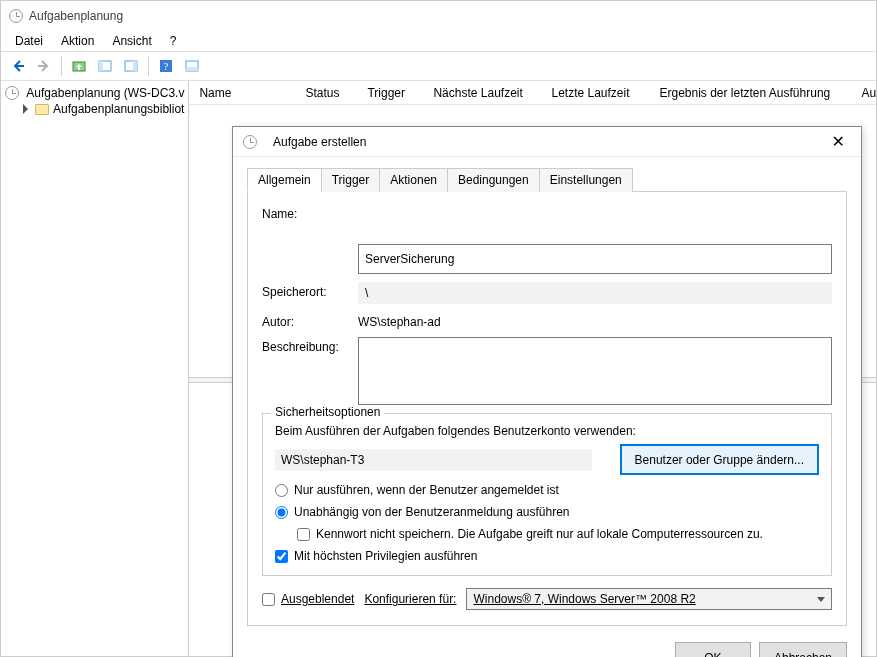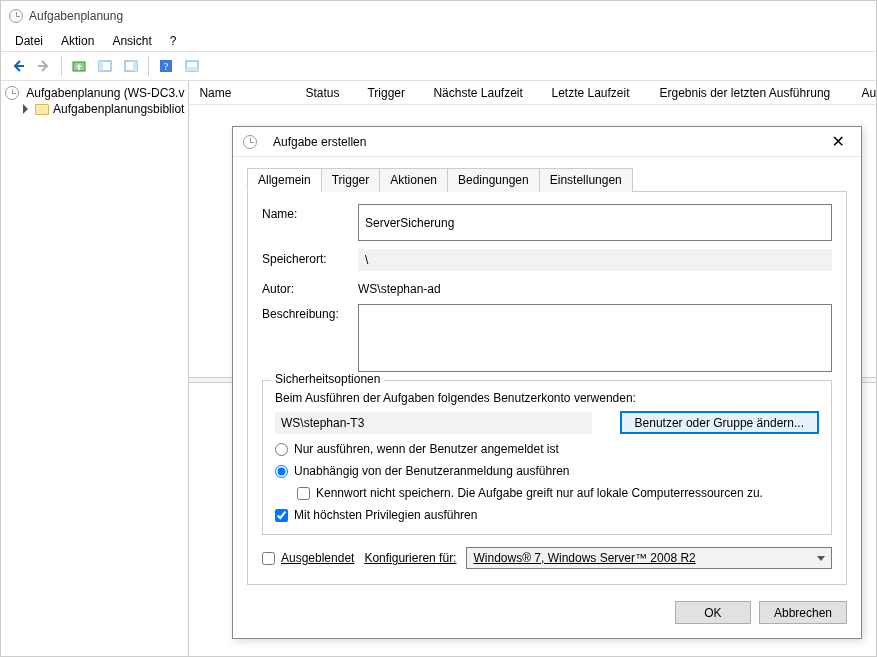--- a/index.html
+++ b/index.html
@@ -141,21 +141,21 @@
   }
   .tab.active { background: #fff; border-bottom: 1px solid #fff; }
   .tab-content {
     border: 1px solid #ccc; border-top: none;
     padding: 12px 14px 15px 14px;
   }
 
   .form-row { display: flex; align-items: flex-start; margin-bottom: 8px; }
   .form-label { width: 96px; padding-top: 3px; }
   .text-input {
-    flex: 1; border: 1px solid #7a7a7a; padding: 3px 6px; font: inherit; height: 37px;
+    flex: 1; border: 1px solid #7a7a7a; padding: 3px 6px; font: inherit; height: 30px; margin-top: 40px;
   }
   .readonly-field {
     flex: 1; background: #f2f2f2; padding: 3px 6px; height: 22px;
     border: 1px solid transparent;
   }
   .static-value { padding-top: 3px; }
   .desc-area {
     flex: 1; border: 1px solid #7a7a7a; height: 68px; resize: none; font: inherit; padding: 3px 6px;
   }
 
@@ -166,21 +166,21 @@
     position: relative;
   }
   .fieldset-legend {
     position: absolute; top: -9px; left: 8px; background: #fff; padding: 0 4px;
   }
   .acct-row { display: flex; align-items: center; gap: 28px; margin-top: 6px; }
   .acct-display {
     flex: 1; background: #f2f2f2; padding: 4px 6px; height: 22px;
   }
   .btn {
-    border: 1px solid #adadad; background: #e1e1e1; padding: 3px 14px; font: inherit; min-width: 76px; height: 23px;
+    border: 1px solid #adadad; background: #e1e1e1; padding: 3px 14px; font: inherit; min-width: 76px; height: 31px;
   }
   .btn.highlight { border: 2px solid #0078d7; padding: 2px 13px; background: #e5f1fb; }
   .radio-row, .check-row { display: flex; align-items: center; gap: 6px; margin-top: 8px; }
   .check-row.indent { margin-left: 22px; }
   input[type=radio], input[type=checkbox] { margin: 0; }
 
   .bottom-row { display: flex; align-items: center; gap: 10px; margin-top: 12px; text-decoration: underline; }
   .select {
     flex: 1; border: 1px solid #7a7a7a; background: #f2f2f2; height: 22px; padding: 0 20px 0 6px;
     display: flex; align-items: center; position: relative;

